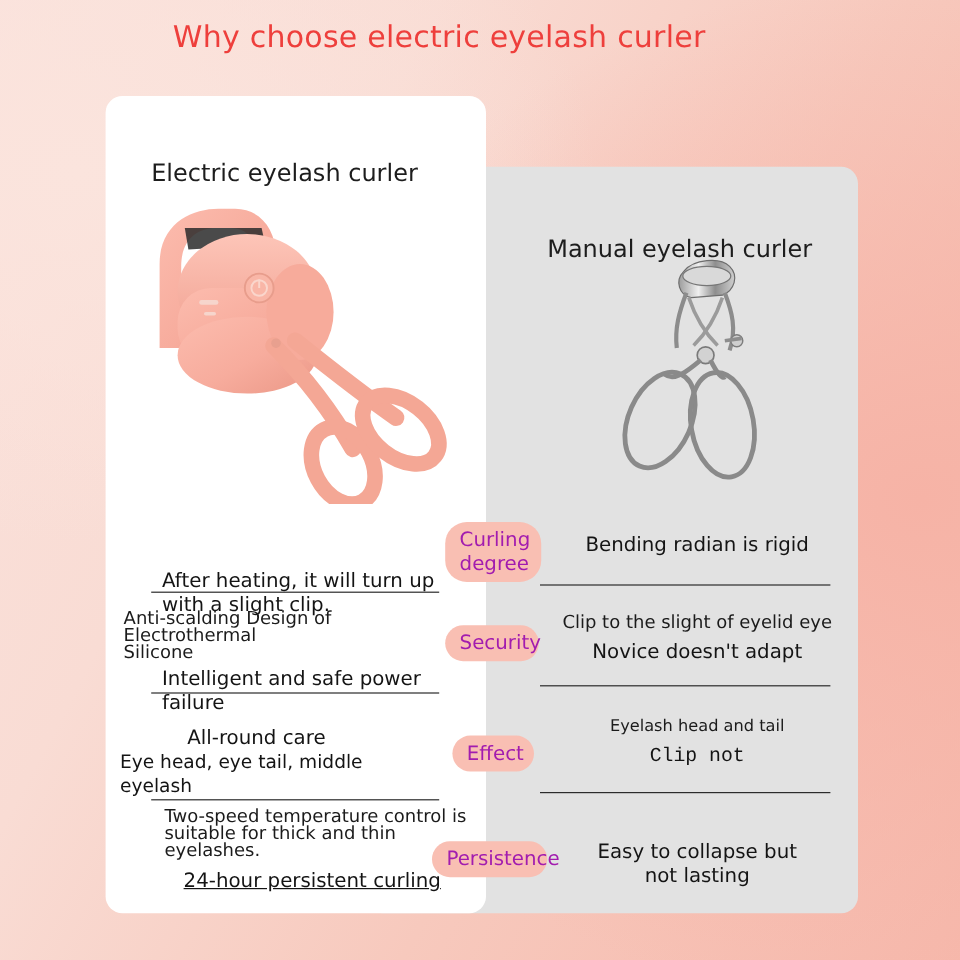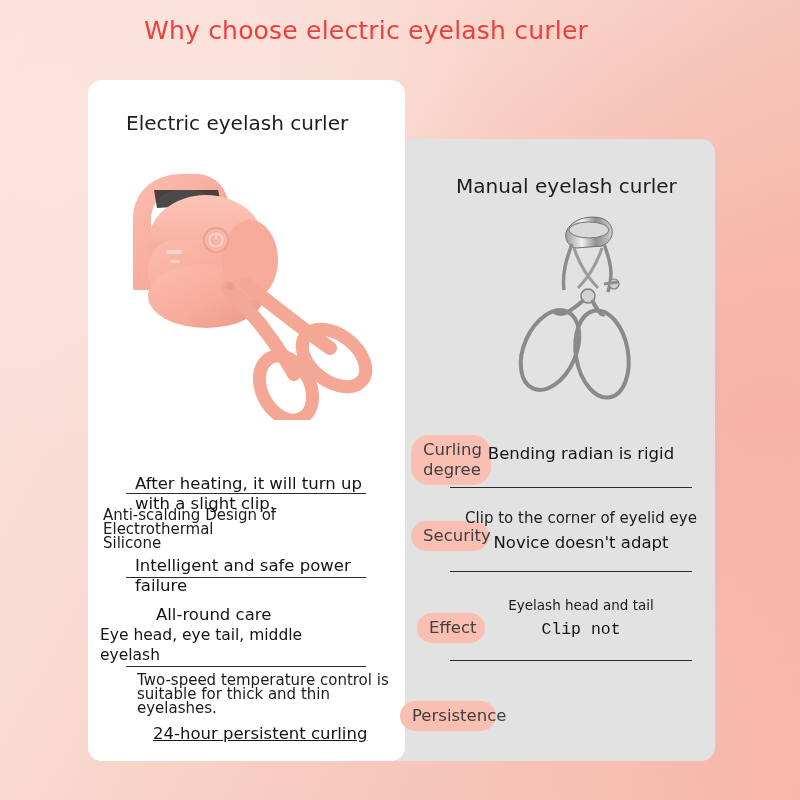--- a/index.html
+++ b/index.html
@@ -45,20 +45,21 @@
     border-radius: 14px;
   }
 
   
   .col-heading {
     position: absolute;
     font-size: 20px;
     color: #1d1d1d;
     font-family: "DejaVu Sans", sans-serif;
     white-space: nowrap;
+    margin-top: 21px;
   }
   #heading-electric { left: 126px; top: 111px; }
   #heading-manual   { left: 456px; top: 174px; }
 
   
   #img-electric {
     position: absolute;
     left: 118px; top: 168px;
     width: 258px; height: 252px;
   }
@@ -92,29 +93,28 @@
     position: absolute;
     height: 1px;
     background: #2b2b2b;
   }
   .rule-left  { left: 126px; width: 240px; }
   .rule-right { left: 450px; width: 242px; }
 
   .pill {
     position: absolute;
     background: #f9bfb3;
-    color: #404040;
+    color: #a21caf;
     border-radius: 18px;
     font-size: 16.5px;
     line-height: 20px;
     padding: 5px 12px;
     font-family: "DejaVu Sans", sans-serif;
     text-align: center;
     white-space: pre-line;
-    margin-left: 40px;
   }
 </style>
 </head>
 <body>
 
 <div id="root">
 
   <div id="title">Why choose electric eyelash curler</div>
 
   <div id="panel-gray"></div>
@@ -202,21 +202,21 @@
   <div class="rule rule-right" style="top:487px;"></div>
 
   <div class="cell cell-left" style="top:508px;">
     <div class="sub">Anti-scalding Design of Electrothermal
 Silicone</div>
     <div class="main" style="padding-left:32px; padding-top:6px;">Intelligent and safe power
 failure</div>
   </div>
   <div class="pill" style="left:371px; top:521px; width:78px;">Security</div>
   <div class="cell cell-right" style="top:511px;">
-    <div class="sub">Clip to the corner of eyelid eye</div>
+    <div class="sub">Clip to the slight of eyelid eye</div>
     <div class="main" style="padding-top:8px;">Novice doesn't adapt</div>
   </div>
   <div class="rule rule-left" style="top:577px;"></div>
   <div class="rule rule-right" style="top:571px;"></div>
 
   <div class="cell cell-left" style="top:595px; left:100px;">
     <div class="main" style="padding-left:56px; padding-top:10px;">All-round care</div>
     <div class="main" style="font-size:15.5px;">Eye head, eye tail, middle eyelash</div>
   </div>
   <div class="pill" style="left:377px; top:613px; width:68px;">Effect</div>
@@ -227,14 +227,18 @@
   <div class="rule rule-left" style="top:666px;"></div>
   <div class="rule rule-right" style="top:660px;"></div>
 
   <div class="cell cell-left" style="top:673px; left:137px;">
     <div class="sub">Two-speed temperature control is
 suitable for thick and thin
 eyelashes.</div>
     <div class="main" style="padding-left:16px; padding-top:9px;text-decoration:underline;">24-hour persistent curling</div>
   </div>
   <div class="pill" style="left:360px; top:701px; width:96px;">Persistence</div>
+  <div class="cell cell-right" style="top:700px;">
+    <div class="main">Easy to collapse but
+not lasting</div>
+  </div>
 
 </div>
 
 </body></html>

